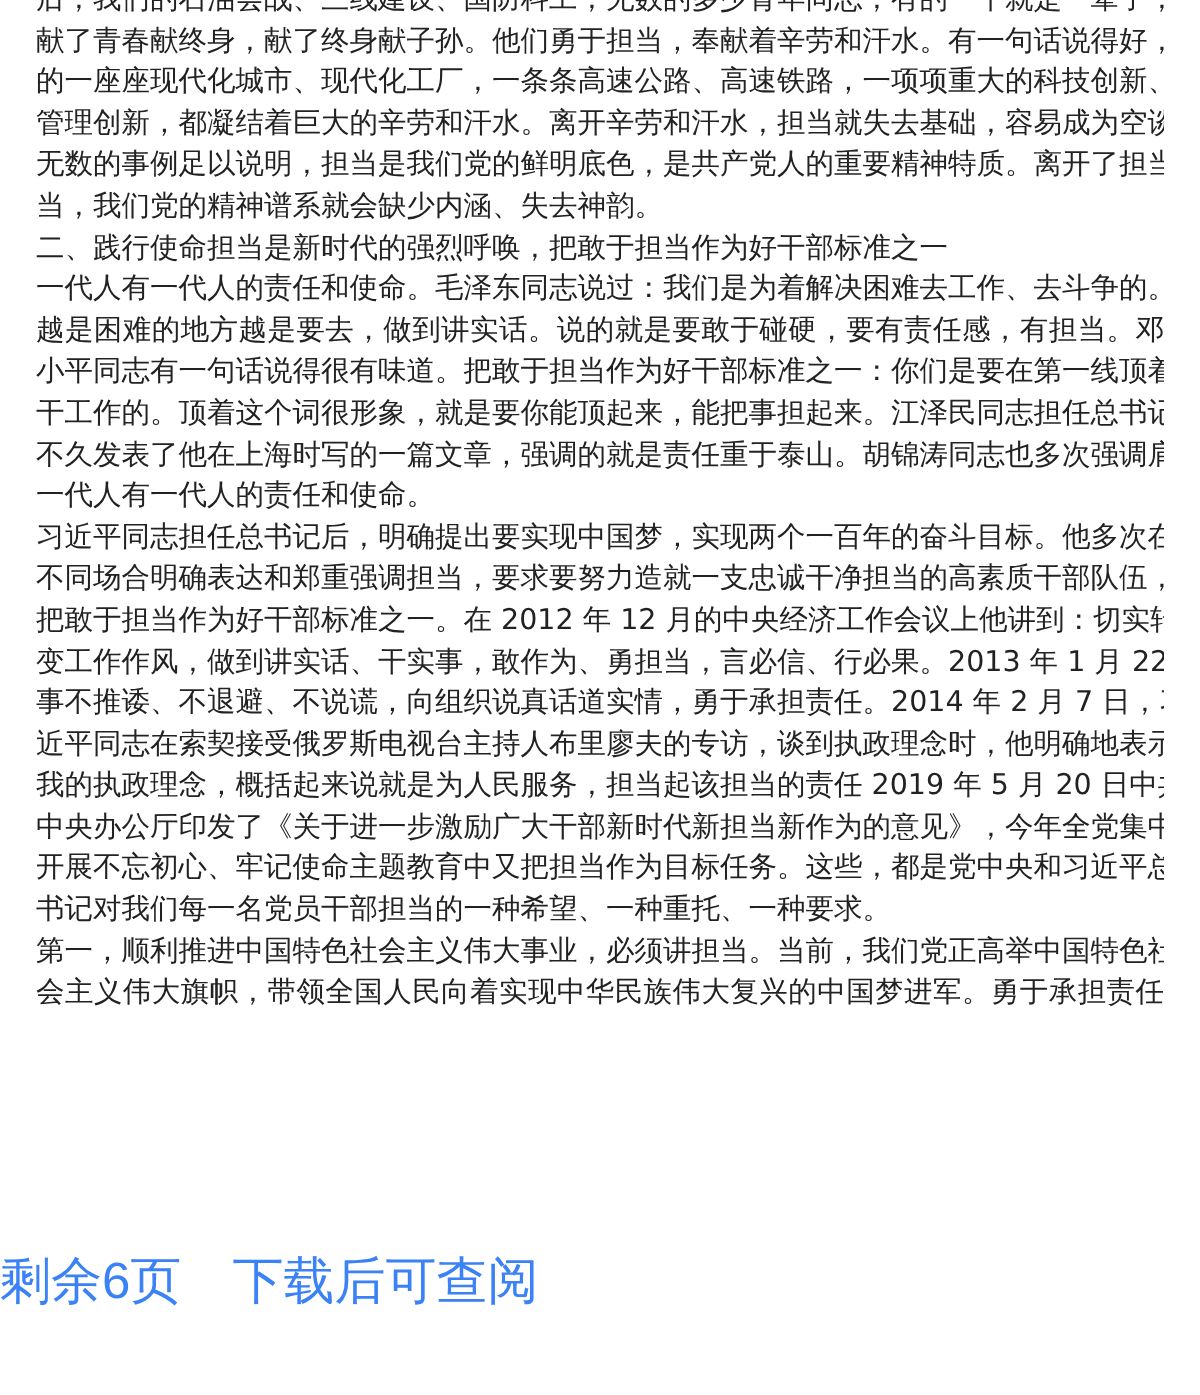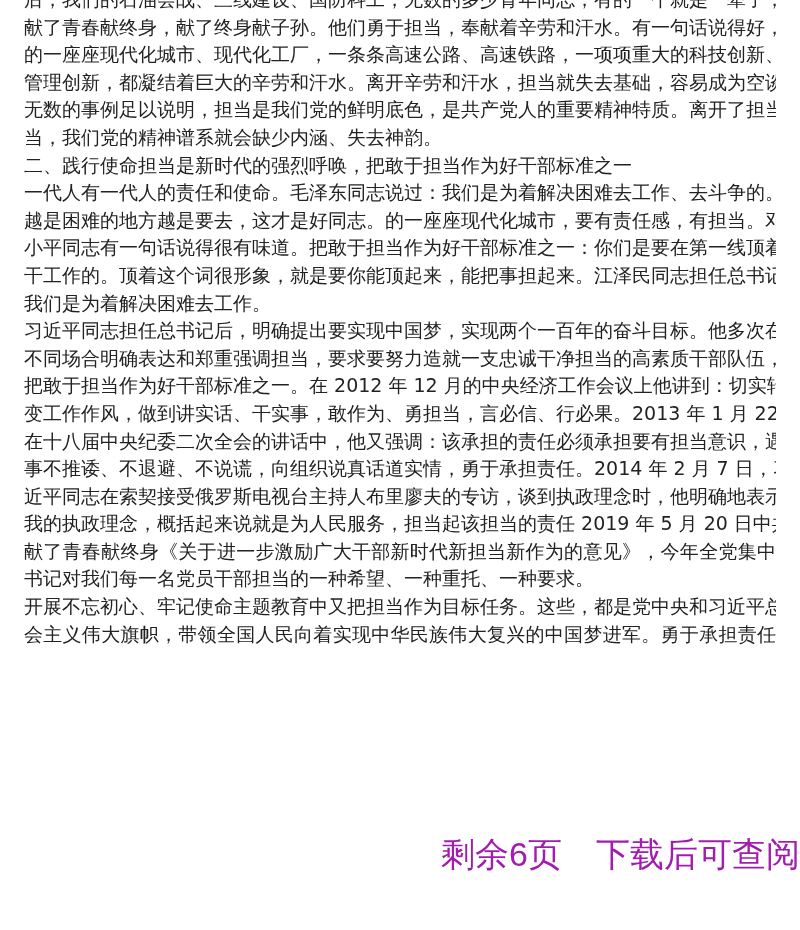--- a/index.html
+++ b/index.html
@@ -44,24 +44,24 @@
       transform: rotate(-50deg);
       pointer-events: none;
       white-space: nowrap;
     }
     .more-banner {
       position: absolute;
       left: 0;
       top: 826px;
       width: 800px;
       height: 56px;
-      text-align: right;
+      text-align: left;
       font-size: 34px;
       line-height: 56px;
-      color: #a21caf;
+      color: #3b82f6;
       font-family: "Liberation Sans", "DejaVu Sans", sans-serif;
     }
     .more-banner .gap {
       display: inline-block;
       width: 34px;
     }
   </style>
 </head>
 <body>
 
@@ -77,40 +77,41 @@
     <div class="line">无数的事例足以说明，担当是我们党的鲜明底色，是共产党人的重要精神特质。离开了担当，</div>
     <div class="line last">当，我们党的精神谱系就会缺少内涵、失去神韵。</div>
   </div>
 
   <div>
     <div class="line last">二、践行使命担当是新时代的强烈呼唤，把敢于担当作为好干部标准之一</div>
   </div>
 
   <div>
     <div class="line">一代人有一代人的责任和使命。毛泽东同志说过：我们是为着解决困难去工作、去斗争的。</div>
-    <div class="line">越是困难的地方越是要去，这才是好同志。的一座座现代化城市，要有责任感，有担当。邓</div>
+    <div class="line">越是困难的地方越是要去，做到讲实话。说的就是要敢于碰硬，要有责任感，有担当。邓</div>
     <div class="line">小平同志有一句话说得很有味道。把敢于担当作为好干部标准之一：你们是要在第一线顶着</div>
     <div class="line">干工作的。顶着这个词很形象，就是要你能顶起来，能把事担起来。江泽民同志担任总书记</div>
-    <div class="line last">我们是为着解决困难去工作。</div>
+    <div class="line">不久发表了他在上海时写的一篇文章，强调的就是责任重于泰山。胡锦涛同志也多次强调肩</div>
+    <div class="line last">一代人有一代人的责任和使命。</div>
   </div>
 
   <div>
     <div class="line">习近平同志担任总书记后，明确提出要实现中国梦，实现两个一百年的奋斗目标。他多次在</div>
     <div class="line">不同场合明确表达和郑重强调担当，要求要努力造就一支忠诚干净担当的高素质干部队伍，</div>
     <div class="line">把敢于担当作为好干部标准之一。在 2012 年 12 月的中央经济工作会议上他讲到：切实转</div>
     <div class="line">变工作作风，做到讲实话、干实事，敢作为、勇担当，言必信、行必果。2013 年 1 月 22 日，</div>
-    <div class="line">在十八届中央纪委二次全会的讲话中，他又强调：该承担的责任必须承担要有担当意识，遇</div>
     <div class="line">事不推诿、不退避、不说谎，向组织说真话道实情，勇于承担责任。2014 年 2 月 7 日，习</div>
     <div class="line">近平同志在索契接受俄罗斯电视台主持人布里廖夫的专访，谈到执政理念时，他明确地表示：</div>
     <div class="line">我的执政理念，概括起来说就是为人民服务，担当起该担当的责任 2019 年 5 月 20 日中共</div>
-    <div class="line">献了青春献终身《关于进一步激励广大干部新时代新担当新作为的意见》，今年全党集中</div>
+    <div class="line">中央办公厅印发了《关于进一步激励广大干部新时代新担当新作为的意见》，今年全党集中</div>
+    <div class="line">开展不忘初心、牢记使命主题教育中又把担当作为目标任务。这些，都是党中央和习近平总</div>
     <div class="line last">书记对我们每一名党员干部担当的一种希望、一种重托、一种要求。</div>
-    <div class="line">开展不忘初心、牢记使命主题教育中又把担当作为目标任务。这些，都是党中央和习近平总</div>
   </div>
 
   <div>
+    <div class="line">第一，顺利推进中国特色社会主义伟大事业，必须讲担当。当前，我们党正高举中国特色社</div>
     <div class="line">会主义伟大旗帜，带领全国人民向着实现中华民族伟大复兴的中国梦进军。勇于承担责任</div>
   </div>
 </div>
 
 <div class="more-banner">
   <span>剩余6页</span><span class="gap"></span><span>下载后可查阅</span>
 </div>
 
 </body></html>

